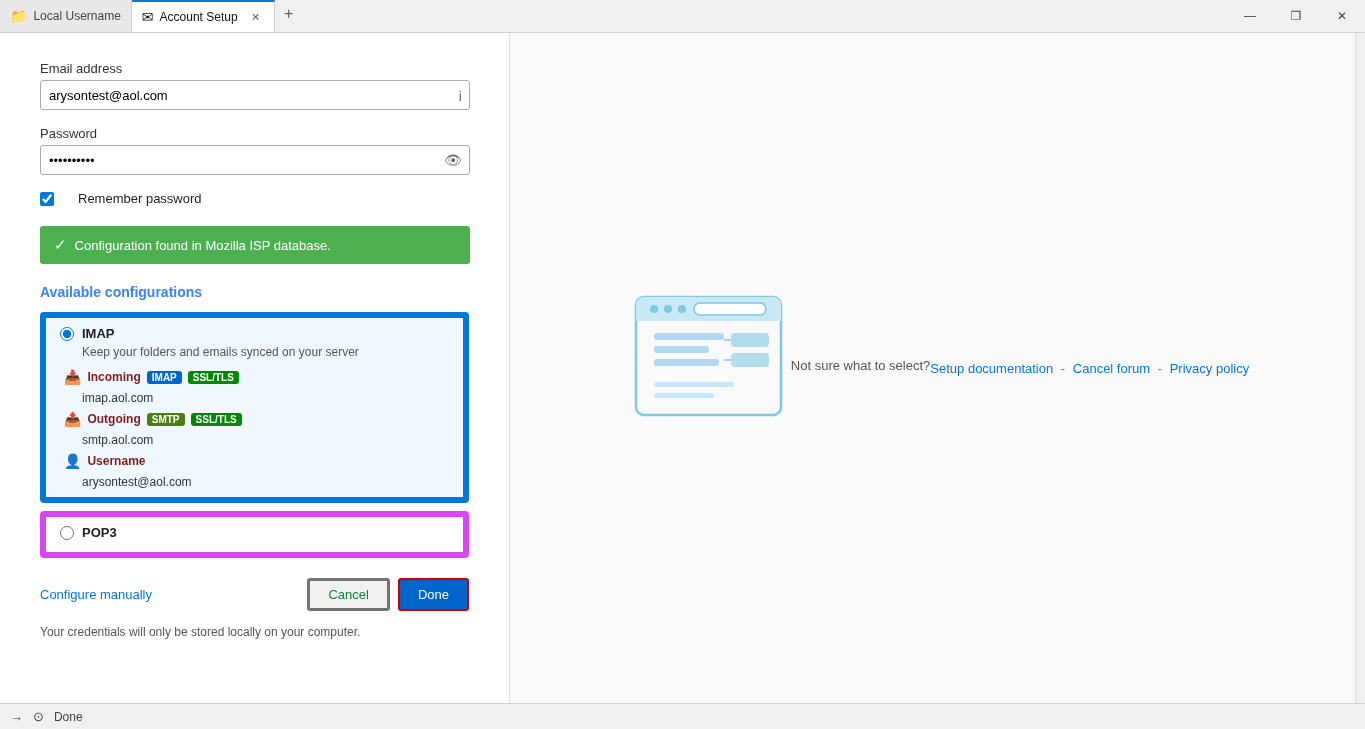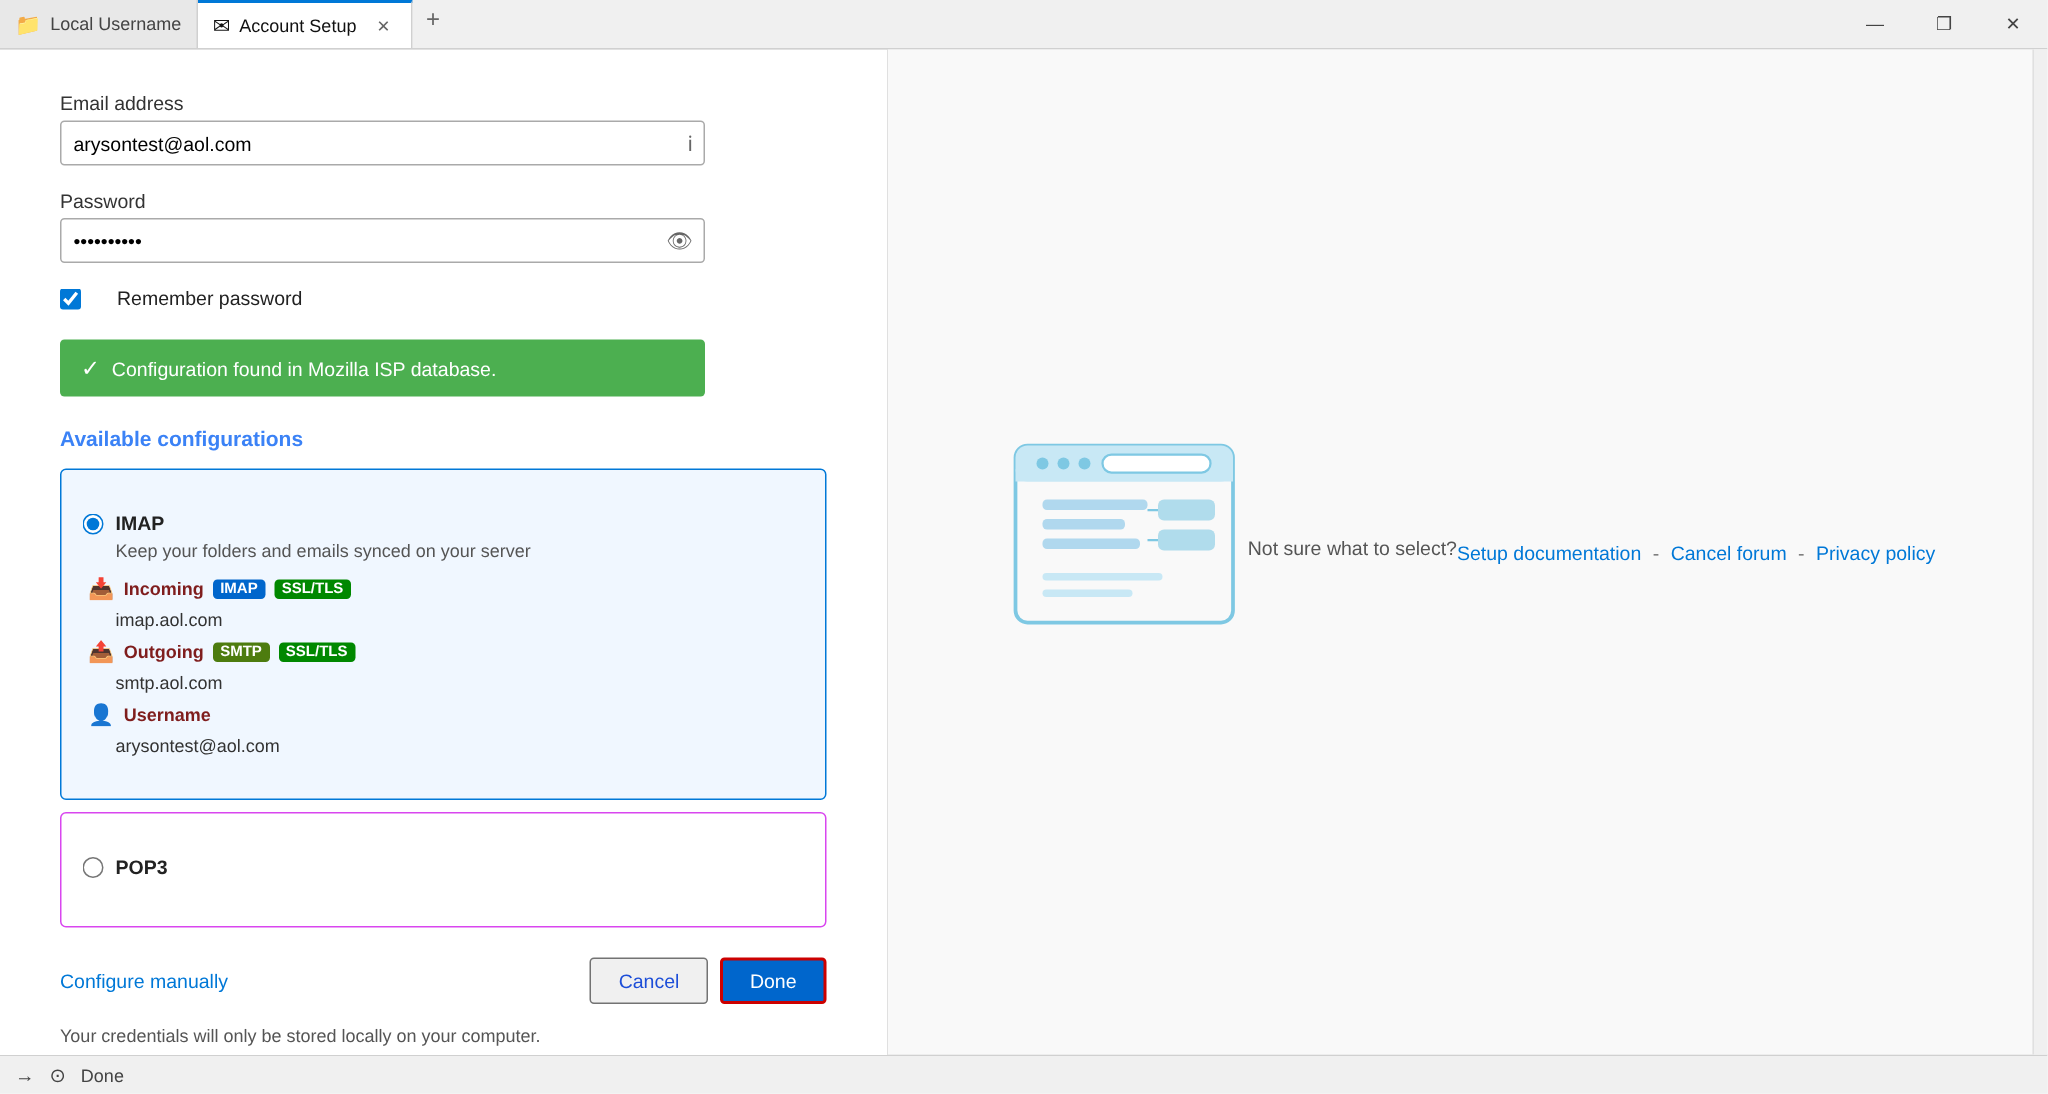--- a/index.html
+++ b/index.html
@@ -84,21 +84,21 @@
 
     
     .main-container {
       display: flex;
       height: calc(729px - 33px - 26px);
       background: #f9f9f9;
     }
 
     
     .left-panel {
-      width: 592px;
+      width: 510px;
       padding: 28px 40px;
       background: #fff;
       overflow-y: auto;
       border-right: 1px solid #e0e0e0;
     }
 
     
     .right-panel {
       flex: 1;
       display: flex;
@@ -180,24 +180,24 @@
 
     
     .section-title {
       font-size: 14px;
       font-weight: bold;
       margin-bottom: 12px;
       color: #3b82f6;
     }
 
     .config-option {
-      border: 1px solid #d946ef;
+      border: 6px solid #d946ef;
       border-radius: 4px;
       margin-bottom: 8px;
-      padding: 28px 14px;
+      padding: 8px 14px;
       background: #fff;
       cursor: pointer;
     }
     .config-option.selected {
       border-color: #0078d7;
       background: #f0f7ff;
     }
     .config-header {
       display: flex;
       align-items: center;
@@ -249,23 +249,23 @@
       text-decoration: none;
       font-size: 13px;
       cursor: pointer;
     }
     .btn-row { display: flex; gap: 8px; }
     .btn {
       padding: 6px 18px;
       border-radius: 3px;
       font-size: 13px;
       cursor: pointer;
-      border: 1px solid #737373;
+      border: 3px solid #737373;
       background: #f0f0f0;
-      color: #1d4ed8;
+      color: #15803d;
     }
     .btn-primary {
       background: #0066cc;
       color: #fff;
       border: 2px solid #cc0000;
       font-weight: 500;
     }
 
     
     .footer-note {

